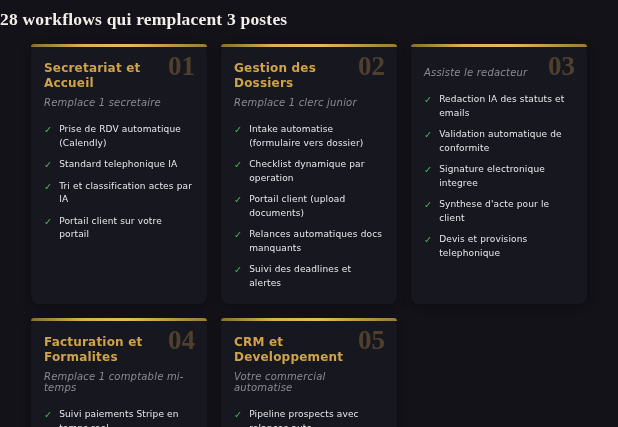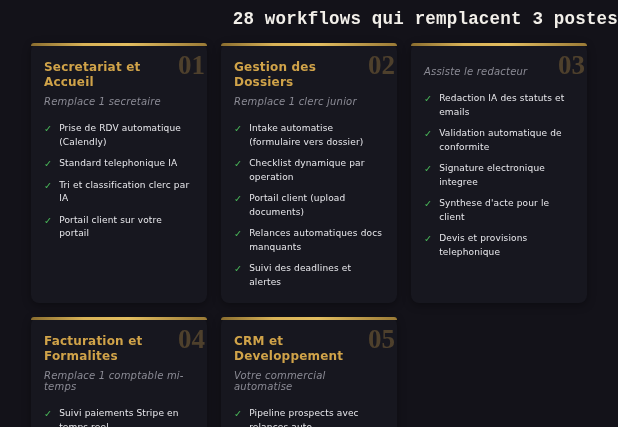--- a/index.html
+++ b/index.html
@@ -8,27 +8,26 @@
     height: 427px;
     overflow: hidden;
   }
   body {
     background: #131219;
     font-family: "DejaVu Sans", "Liberation Sans", sans-serif;
     color: #e9e9ed;
   }
   .page-title {
     margin-top: 9px;
-    text-align: right;
-    font-family: Liberation Mono, monospace;
+    text-align: left;
+    font-family: Liberation Serif, serif;
     font-weight: 700;
     font-size: 17.5px;
     letter-spacing: 0.2px;
     color: #f2efe9;
-    padding-left: 44px;
   }
   .cards-grid {
     width: 556px;
     margin: 14px auto 0 auto;
     display: grid;
     grid-template-columns: repeat(3, 1fr);
     gap: 14px;
     align-items: stretch;
   }
   .card {
@@ -43,21 +42,21 @@
     content: "";
     position: absolute;
     top: 0; left: 0; right: 0;
     height: 3px;
     border-radius: 8px 8px 0 0;
     background: linear-gradient(90deg, #8a6d2f 0%, #d8b257 30%, #e2bd60 55%, #9a7a36 100%);
   }
   .card-number {
     position: absolute;
     top: 9px;
-    right: 2px;
+    right: 12px;
     font-family: "Liberation Serif", "DejaVu Serif", serif;
     font-weight: 700;
     font-size: 27px;
     line-height: 1;
     color: rgba(205, 160, 76, 0.30);
     pointer-events: none;
   }
   .card-title {
     color: #d0a349;
     font-weight: 700;
@@ -110,21 +109,21 @@
         <div class="item">
           <span class="check">✓</span>
           <span class="item-text">Prise de RDV automatique (Calendly)</span>
         </div>
         <div class="item">
           <span class="check">✓</span>
           <span class="item-text">Standard telephonique IA</span>
         </div>
         <div class="item">
           <span class="check">✓</span>
-          <span class="item-text">Tri et classification clerc par IA</span>
+          <span class="item-text">Tri et classification actes par IA</span>
         </div>
         <div class="item">
           <span class="check">✓</span>
           <span class="item-text">Portail client sur votre portail</span>
         </div>
       </div>
   </section>
 
   <section class="card">
     <span class="card-number">02</span>

